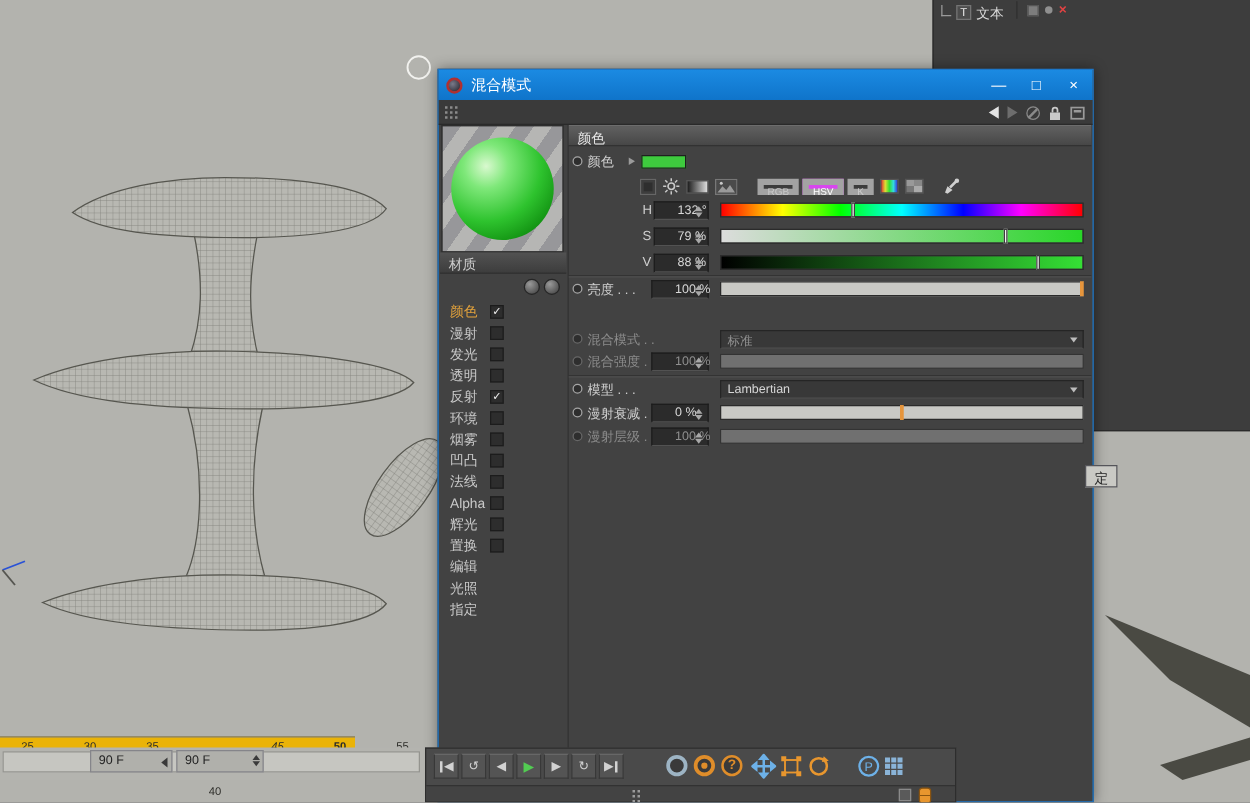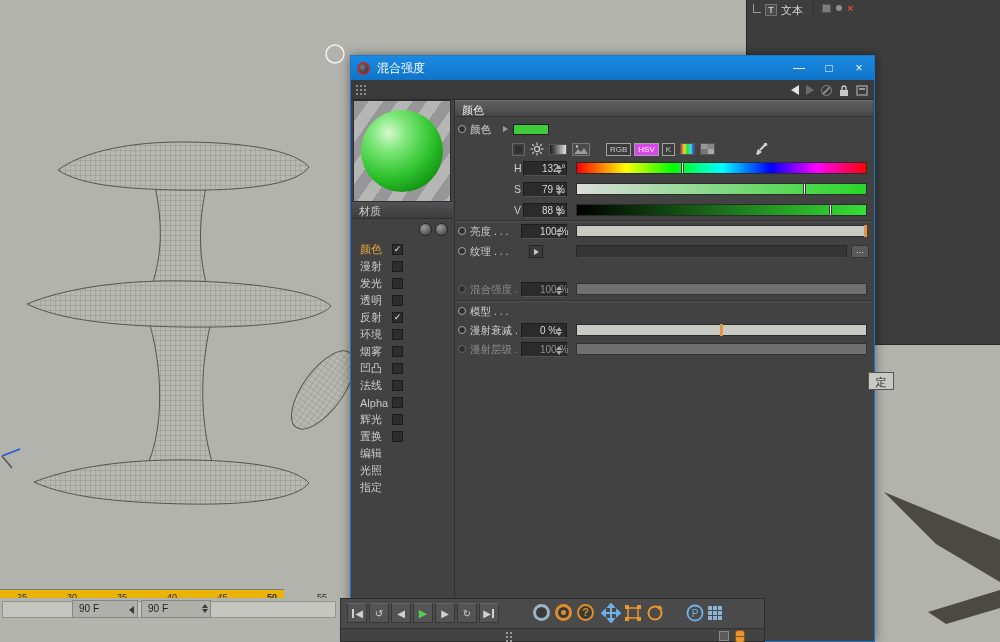--- a/index.html
+++ b/index.html
@@ -144,21 +144,21 @@
             border-right:3.5px solid transparent;border-top:4.5px solid #bdbdbd}
   #tex-field{position:absolute;left:121px;right:26px;top:2px;height:13px;background:#353535;
              border:1px solid #272727;border-bottom-color:#4c4c4c}
   #tex-browse{position:absolute;right:4px;top:2px;width:18px;height:13px;background:#5a5a5a;border:1px solid #333;
               border-radius:2px;color:#ddd;font-size:9px;line-height:9px;text-align:center}
   #tex-play{position:absolute;left:74px;top:2px;width:14px;height:13px;background:#3a3a3a;border:1px solid #222;
             display:flex;align-items:center;justify-content:center}
   #tex-play i{width:0;height:0;border-top:3.5px solid transparent;border-bottom:3.5px solid transparent;border-left:5px solid #c9c9c9}
   #mode-row{position:absolute;left:57px;right:4px;top:41px;height:16px;display:flex;align-items:center;gap:5px}
   .mini-icon{flex:0 0 auto}
-  .modebtn{height:13px;background:#3c3c3c;border:1px solid #a3a3a3;color:#c9c9c9;font-size:8px;
+  .modebtn{height:13px;background:#3c3c3c;border:5px solid #a3a3a3;color:#c9c9c9;font-size:8px;
            padding:1px 3px 0;line-height:10px}
   .modebtn.active{background:#d946ef;color:#fff}
   .grad-icon{width:18px;height:11px;background:linear-gradient(90deg,#1c1c1c,#e0e0e0);border:1px solid #555}
   .spect-icon{width:15px;height:12px;border:1px solid #555;
               background:linear-gradient(90deg,#d33,#dd3,#3d3,#3dd,#33d)}
   .swatch-icon{width:15px;height:12px;border:1px solid #555;
                background:conic-gradient(#888 25%,#aaa 0 50%,#777 0 75%,#999 0)}
   .colorsq-icon{width:13px;height:13px;border:1px solid #666;background:#2e2e2e;
                 box-shadow:inset 0 0 0 2px #3e3e3e}
   .flexgap{flex:1}
@@ -243,21 +243,21 @@
       <span class="tick" style="left: 312px; height: 5px;"></span>
       <span class="tick" style="left: 322px; height: 5px;"></span>
       <span class="tick" style="left: 332px; height: 5px;"></span>
       <span class="tick" style="left: 22px; height: 8px;"></span>
       <span class="tick-label" style="left: 22px;">25</span>
       <span class="tick" style="left: 72px; height: 8px;"></span>
       <span class="tick-label" style="left: 72px;">30</span>
       <span class="tick" style="left: 122px; height: 8px;"></span>
       <span class="tick-label" style="left: 122px;">35</span>
       <span class="tick" style="left: 172px; height: 8px;"></span>
-      <span class="tick-label" style="left: 172px;">40</span>
+      <span class="tick-label" style="left: 172px; margin-top: 36px;">40</span>
       <span class="tick" style="left: 222px; height: 8px;"></span>
       <span class="tick-label" style="left: 222px; font-style: italic;">45</span>
       <span class="tick" style="left: 272px; height: 8px;"></span>
       <span class="tick-label" style="left: 272px; font-weight: bold;">50</span>
       <span class="tick" style="left: 322px; height: 8px;"></span>
       <span class="tick-label" style="left: 322px;">55</span>
     </div>
 
   <div id="frame-bar">
     <div id="frame-track"></div>
@@ -274,21 +274,21 @@
     </div>
   </div>
 
   <div id="clipped-tag">
     <span>定</span>
   </div>
 
   <div id="dialog">
     <div id="titlebar">
       <span id="title-icon"></span>
-      <span id="title-text">混合强度</span>
+      <span id="title-text">混合模式</span>
       <div id="win-btns">
         <div class="win-btn">—</div>
         <div class="win-btn">□</div>
         <div class="win-btn">×</div>
       </div>
     </div>
 
     <div id="dlg-toolbar">
       <span class="grip3"></span>
       <div id="nav-icons">
@@ -477,32 +477,29 @@
           <span class="spin">
               <b class="up"></b>
               <b class="dn"></b>
             </span>
         </span>
         <div class="slider">
           <span class="marker orange" style="left: calc(100% - 2px);"></span>
         </div>
       </div>
 
-      <div class="prow" style="top:143px">
-        <span class="radio"></span>
-        <span class="plabel">纹理 . . .</span>
-        <span id="tex-play">
-            <i></i>
-          </span>
-        <div id="tex-field">
-          <span></span>
-        </div>
-        <span id="tex-browse">...</span>
-      </div>
-
+
+      <div class="prow" style="top:163px">
+        <span class="radio dis"></span>
+        <span class="plabel dis">混合模式 . .</span>
+        <div class="dropdown dis">
+          <span>标准</span>
+          <i class="dd-arrow"></i>
+        </div>
+      </div>
 
       <div class="prow" style="top:181px">
         <span class="radio dis"></span>
         <span class="plabel dis">混合强度 . .</span>
         <span class="valbox std dis">
           <span>100 %</span>
           <span class="spin">
               <b class="up"></b>
               <b class="dn"></b>
             </span>
@@ -510,20 +507,24 @@
         <div class="slider disabled">
           <span class="fill" style="width: 100%;"></span>
         </div>
       </div>
 
       <div class="psep" style="top:200px"></div>
 
       <div class="prow" style="top:203px">
         <span class="radio"></span>
         <span class="plabel">模型 . . .</span>
+        <div class="dropdown">
+          <span>Lambertian</span>
+          <i class="dd-arrow"></i>
+        </div>
       </div>
 
       <div class="prow" style="top:222px">
         <span class="radio"></span>
         <span class="plabel">漫射衰减 . .</span>
         <span class="valbox std">
           <span>0 %</span>
           <span class="spin">
               <b class="up"></b>
               <b class="dn"></b>

